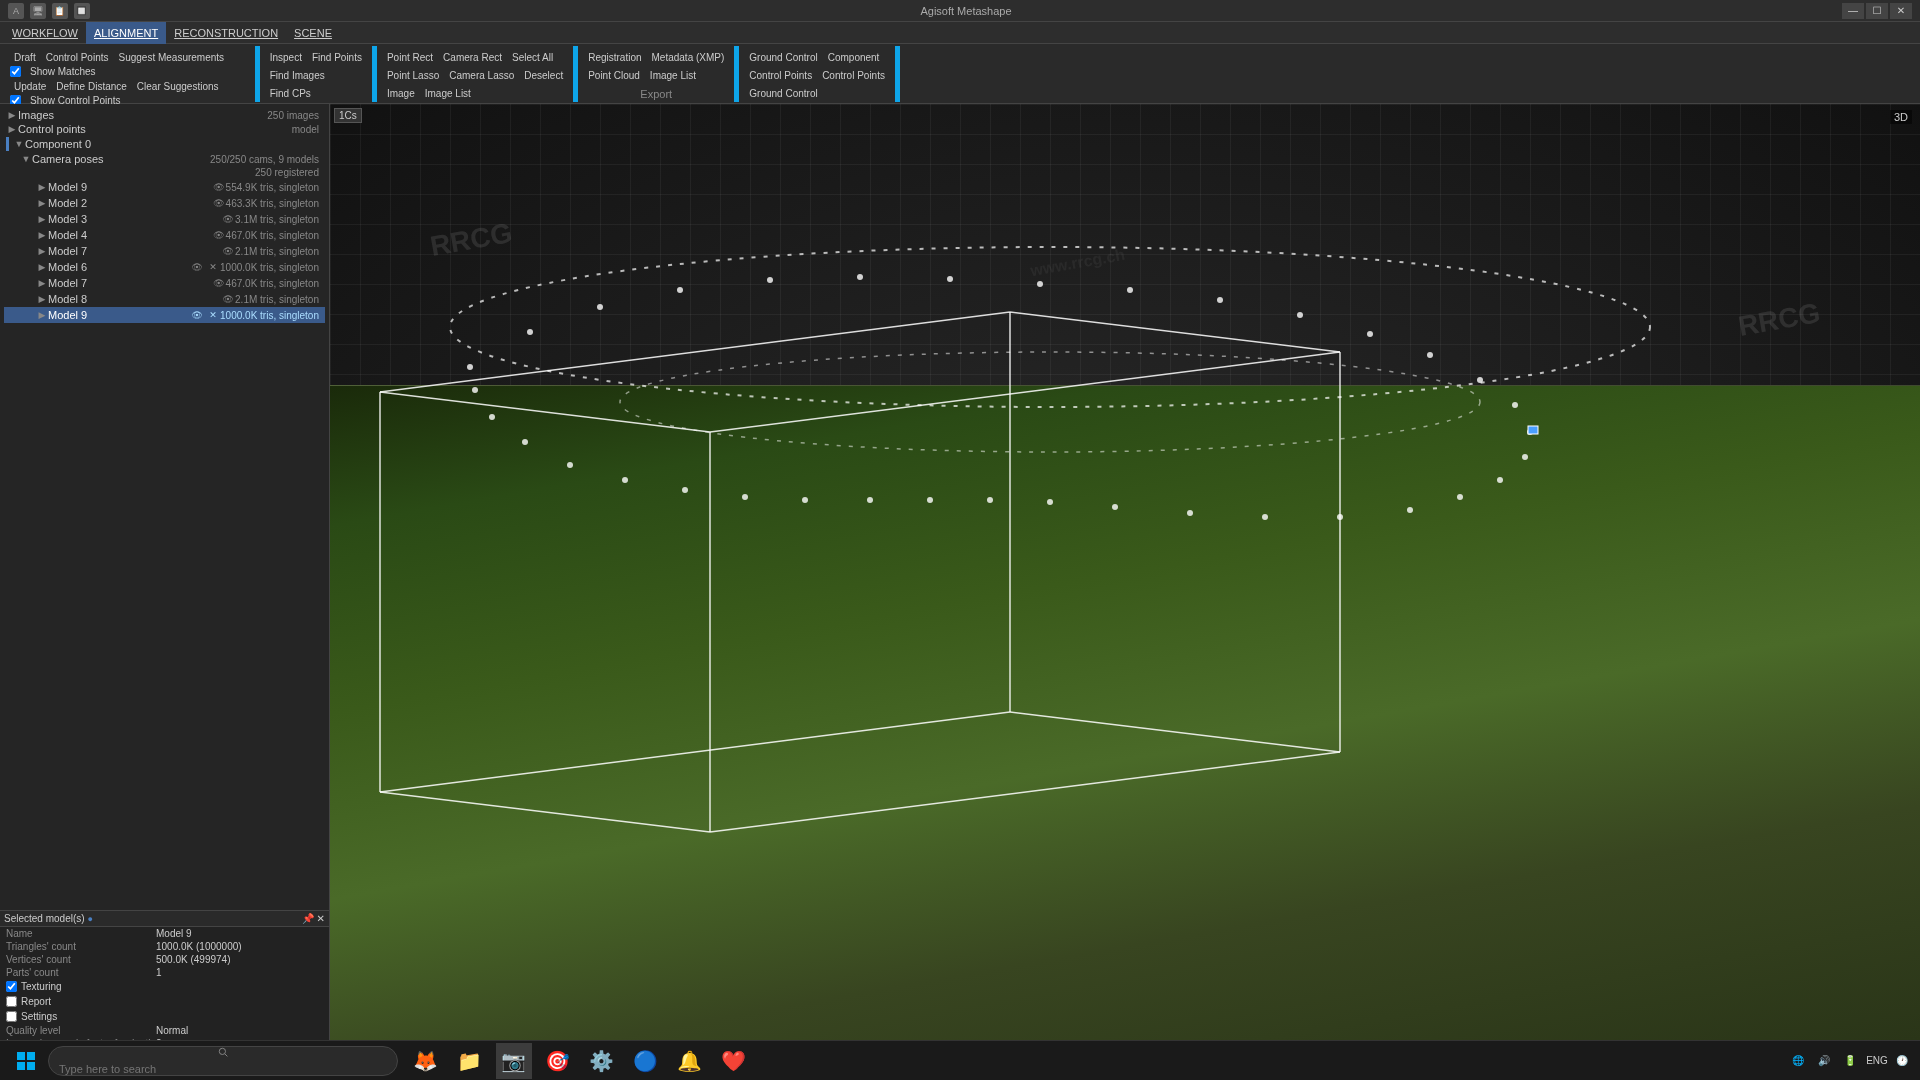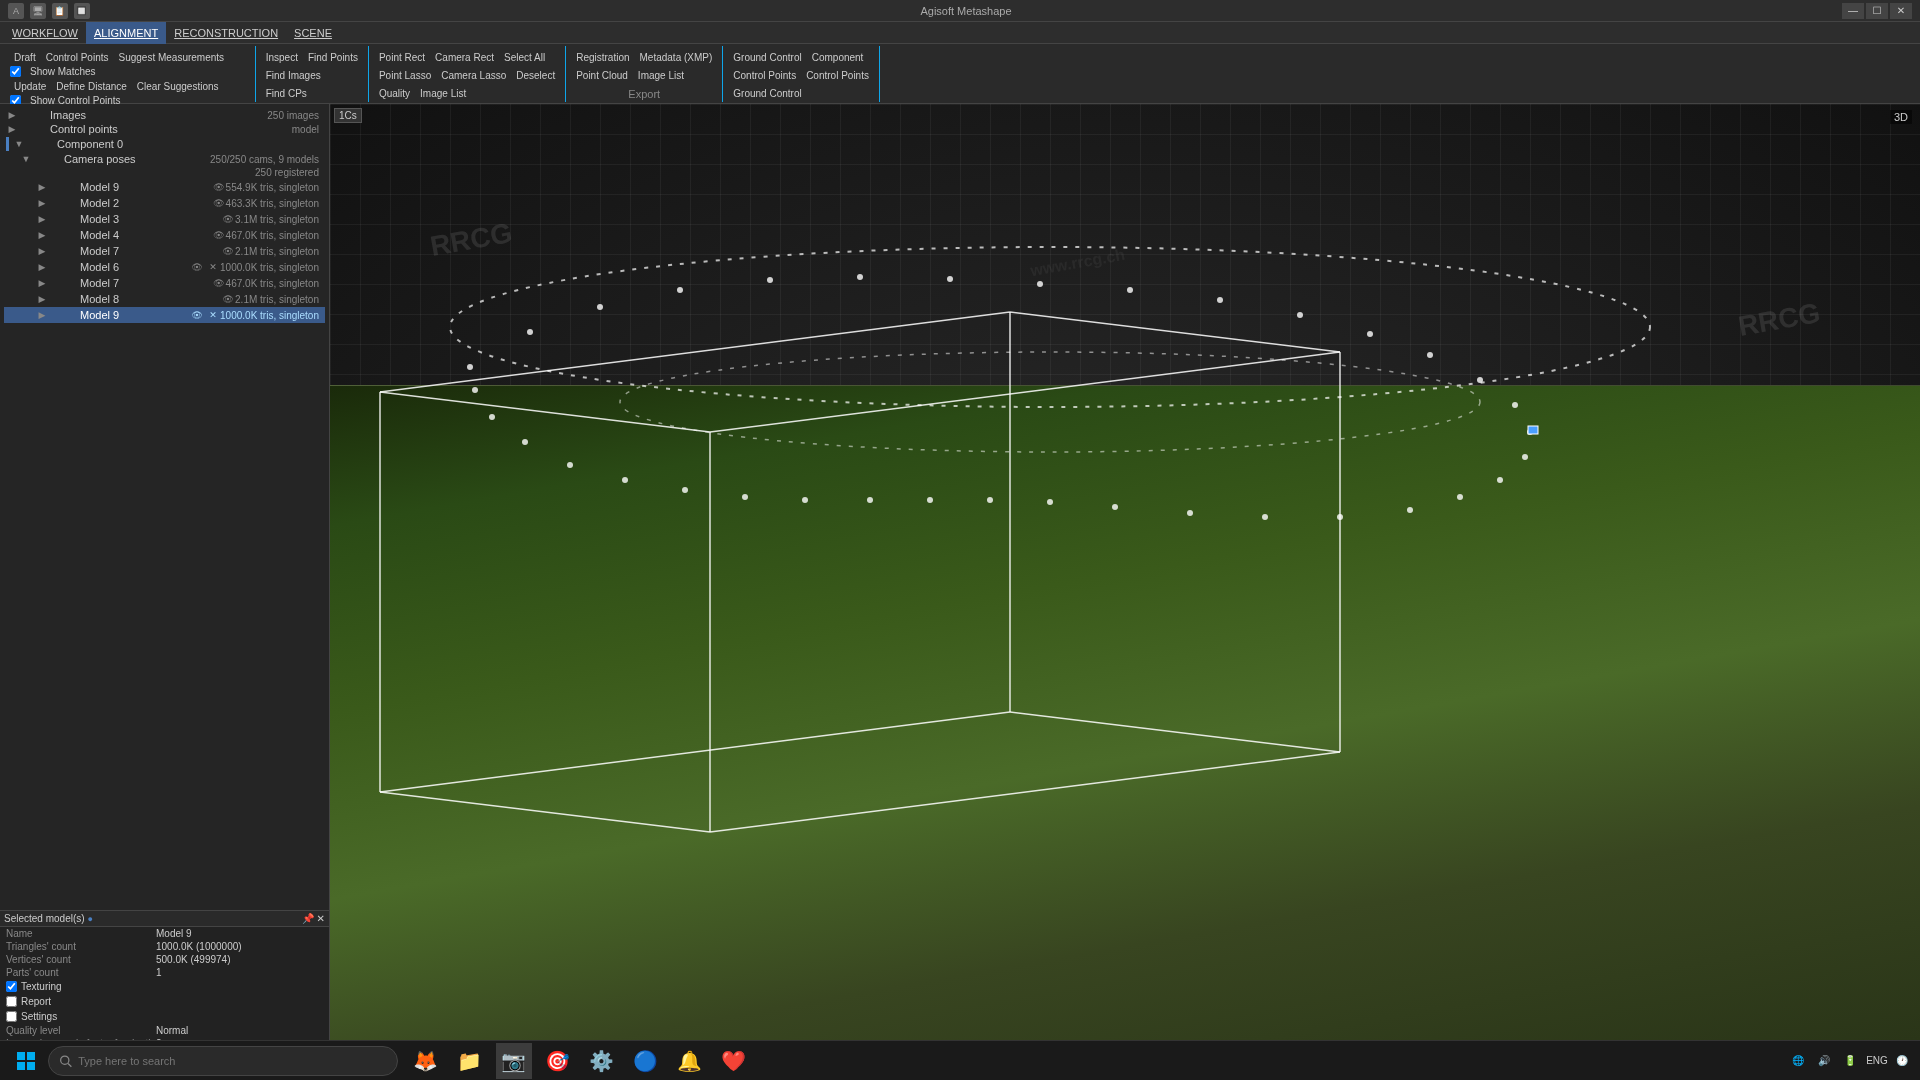--- a/index.html
+++ b/index.html
@@ -13,36 +13,36 @@
     #titlebar-right { display: flex; gap: 2px; }
     .win-btn { width: 22px; height: 16px; background: #444; border: none; color: #ccc; cursor: pointer; font-size: 10px; display: flex; align-items: center; justify-content: center; }
 
     
     #menubar { height: 22px; background: #2d2d2d; display: flex; align-items: center; padding: 0 4px; border-bottom: 1px solid #444; }
     .menu-item { padding: 2px 8px; color: #ccc; cursor: pointer; font-size: 11px; height: 22px; display: flex; align-items: center; text-decoration: underline; }
     .menu-item.active { background: #3a5a8a; color: #fff; }
 
     
     #toolbar { height: 60px; background: #2a2a2a; border-bottom: 1px solid #444; display: flex; align-items: flex-start; padding: 2px 4px; gap: 0; }
-    .toolbar-group { display: flex; flex-direction: column; align-items: flex-start; padding: 2px 6px; border-right: 1px solid #0ea5e9; height: 56px; }
+    .toolbar-group { display: flex; flex-direction: column; align-items: flex-start; padding: 2px 6px; border-right: 5px solid #0ea5e9; height: 56px; }
     .toolbar-group-label { font-size: 11px; color: #888; margin-top: auto; padding-top: 2px; text-align: center; width: 100%; }
     .toolbar-row { display: flex; gap: 2px; align-items: center; }
     .tb-btn { background: transparent; border: none; color: #ccc; cursor: pointer; font-size: 10px; padding: 2px 4px; border-radius: 2px; white-space: nowrap; height: 18px; display: flex; align-items: center; }
     .checkbox-row { display: flex; align-items: center; gap: 9px; font-size: 10px; color: #ccc; }
     .checkbox-row input { width: 11px; height: 11px; }
 
     
     #main { display: flex; height: calc(1080px - 22px - 22px - 60px - 40px); }
 
     
     #left-panel { width: 330px; background: #252525; border-right: 1px solid #444; display: flex; flex-direction: column; }
     #tree-panel { flex: 1; overflow-y: auto; padding: 4px; }
     .tree-item { display: flex; align-items: center; padding: 1px 2px; cursor: pointer; font-size: 11px; }
     .tree-expand { width: 12px; height: 12px; display: flex; align-items: center; justify-content: center; font-size: 9px; color: #888; cursor: pointer; }
-    .tree-label { flex: 1; color: #ccc; margin-left: 32px; }
+    .tree-label { flex: 1; color: #ccc; }
     .tree-value { color: #888; font-size: 10px; text-align: right; padding-right: 4px; }
     .tree-icons { display: flex; gap: 2px; }
     .tree-icon-btn { width: 14px; height: 14px; display: flex; align-items: center; justify-content: center; font-size: 9px; color: #888; cursor: pointer; }
     .blue-bar { width: 3px; background: #4a7fc1; height: 14px; display: inline-block; margin-right: 4px; }
 
     
     #props-panel { height: 130px; background: #222; border-top: 1px solid #444; }
     #props-header { background: #2a2a2a; padding: 2px 4px; font-size: 10px; color: #ccc; display: flex; align-items: center; justify-content: space-between; border-bottom: 1px solid #444; }
     #props-header-icons { display: flex; gap: 2px; }
     .props-row { display: flex; padding: 1px 6px; font-size: 10px; }
@@ -57,21 +57,21 @@
     #viewport-badge { position: absolute; top: 4px; left: 4px; background: #333; border: 1px solid #555; color: #ccc; font-size: 10px; padding: 1px 4px; }
 
     
     #scene-bg { width: 100%; height: 100%; background: radial-gradient(ellipse at center, #2a2a2a 0%, #111 100%); position: relative; }
     .grid-overlay { position: absolute; top: 0; left: 0; right: 0; bottom: 0; background-image: linear-gradient(rgba(255,255,255,0.05) 1px, transparent 1px), linear-gradient(90deg, rgba(255,255,255,0.05) 1px, transparent 1px); background-size: 30px 30px; }
     #photo-scene { position: absolute; bottom: 0; left: 0; right: 0; height: 70%; background: linear-gradient(to bottom, #2a3a1a 0%, #3a5a20 30%, #4a6a2a 60%, #384a1e 100%); }
 
     
     #taskbar { height: 40px; background: #1a1a1a; border-top: 1px solid #333; display: flex; align-items: center; padding: 0 8px; position: absolute; bottom: 0; left: 0; right: 0; }
     #start-btn { width: 36px; height: 36px; display: flex; align-items: center; justify-content: center; cursor: pointer; }
-    #search-bar { width: 350px; height: 30px; background: #2a2a2a; border: 1px solid #444; border-radius: 15px; display: flex; align-items: center; padding: 0 10px; gap: 6px; margin-left: 4px; }
+    #search-bar { width: 350px; height: 30px; background: #2a2a2a; border: 1px solid #444; border-radius: 15px; display: flex; align-items: center; padding: 0 10px; gap: 6px; margin-left: 4px; flex-direction: column; }
     #search-bar input { background: transparent; border: none; color: #888; font-size: 11px; width: 100%; outline: none; }
     .taskbar-app { width: 36px; height: 36px; display: flex; align-items: center; justify-content: center; cursor: pointer; margin: 0 2px; }
     #taskbar-right { margin-left: auto; display: flex; align-items: center; gap: 8px; font-size: 10px; color: #ccc; }
     .sys-icon { width: 18px; height: 18px; display: flex; align-items: center; justify-content: center; cursor: pointer; }
 
     
     .watermark { position: absolute; color: rgba(180,180,180,0.15); font-size: 28px; font-weight: bold; pointer-events: none; transform: rotate(-10deg); }
 
     
     #flight-path-svg { position: absolute; top: 0; left: 0; width: 100%; height: 100%; pointer-events: none; }
@@ -159,21 +159,21 @@
       <button class="tb-btn">Point Rect</button>
       <button class="tb-btn">Camera Rect</button>
       <button class="tb-btn">Select All</button>
     </div>
     <div class="toolbar-row">
       <button class="tb-btn">Point Lasso</button>
       <button class="tb-btn">Camera Lasso</button>
       <button class="tb-btn">Deselect</button>
     </div>
     <div class="toolbar-row">
-      <button class="tb-btn">Quality</button>
+      <button class="tb-btn">Image</button>
       <button class="tb-btn">Image List</button>
     </div>
     <div class="toolbar-group-label">Selection</div>
   </div>
 
   <div class="toolbar-group">
     <div class="toolbar-row">
       <button class="tb-btn">Registration</button>
       <button class="tb-btn">Metadata (XMP)</button>
     </div>

